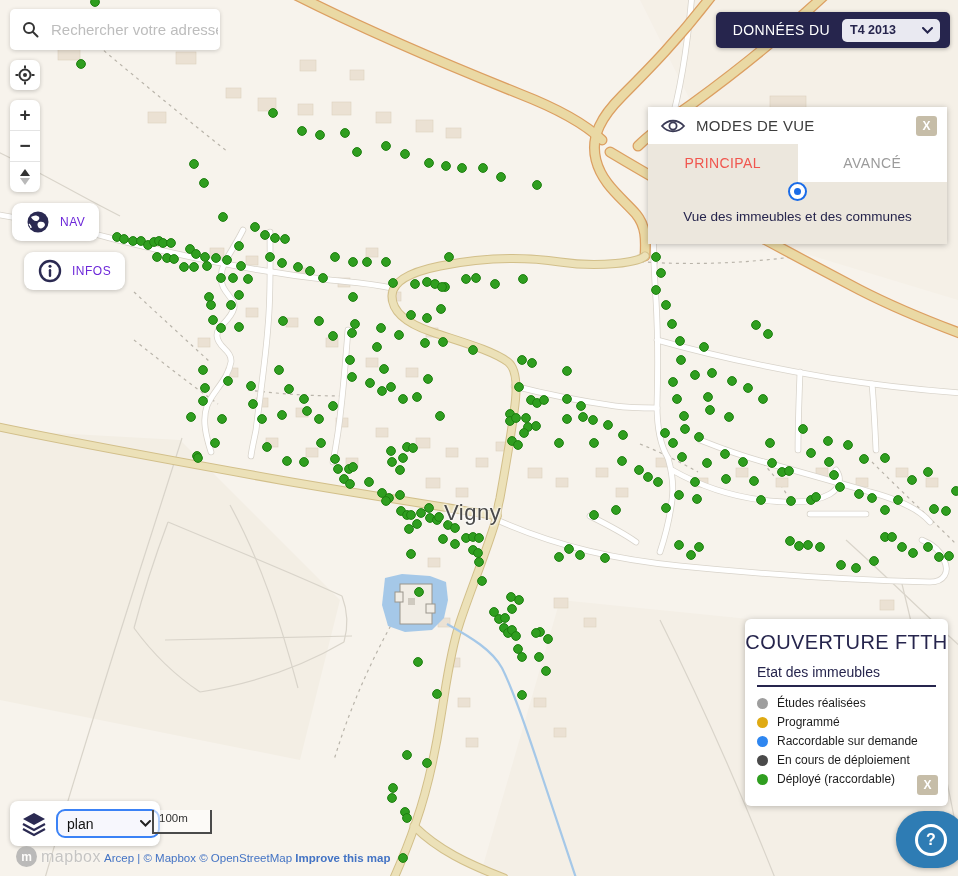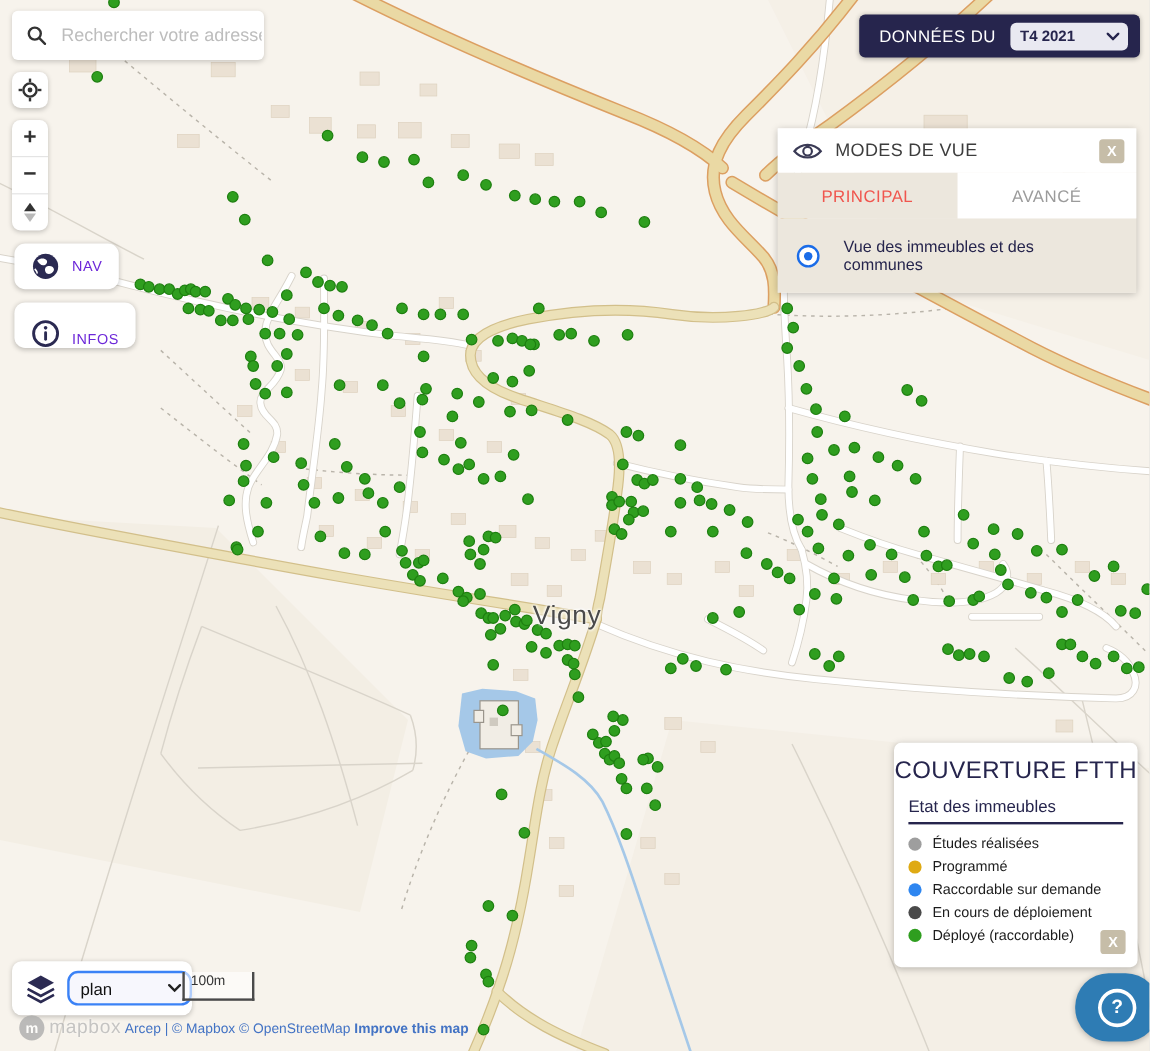--- a/index.html
+++ b/index.html
@@ -24,42 +24,42 @@
   .geolocate{left:10px;top:60px;width:30px;height:30px;display:flex;align-items:center;justify-content:center;cursor:pointer;}
   .zoom-group{left:10px;top:100px;width:30px;height:92px;display:flex;flex-direction:column;}
   .zoom-btn{flex:1;display:flex;align-items:center;justify-content:center;font-size:19px;font-weight:bold;
     color:#333;cursor:pointer;border-bottom:1px solid #e4e4e4;}
   .zoom-btn:last-child{border-bottom:none;}
   .pitch svg{display:block;}
   .pill-btn{position:absolute;background:#fff;border-radius:9px;box-shadow:0 1px 4px rgba(0,0,0,.22);
     display:flex;align-items:center;gap:10px;padding:0 14px;height:38px;cursor:pointer;}
   .pill-btn .lbl{font-size:12px;color:#6d28d9;letter-spacing:.5px;}
   .nav-btn{left:12px;top:203px;}
-  .infos-btn{left:12px;top:252px;align-items:flex-end;}
+  .infos-btn{left:24px;top:252px;}
 
   
   .donnees{position:absolute;right:8px;top:12px;height:36px;background:#26254d;border-radius:5px;
     display:flex;align-items:center;gap:12px;padding:0 10px 0 17px;box-shadow:0 1px 4px rgba(0,0,0,.3);}
   .donnees .dlab{color:#fff;font-size:14px;letter-spacing:.4px;}
   .dselect{background:#e9e9f1;border-radius:5px;height:23px;width:83px;display:flex;align-items:center;
     justify-content:space-between;padding:0 7px 0 8px;cursor:pointer;}
   .dselect .val{font-size:12.5px;color:#26254d;font-weight:bold;}
 
   
   .modes{position:absolute;left:648px;top:107px;width:299px;box-shadow:0 1px 6px rgba(0,0,0,.25);}
   .modes-head{background:#fff;height:37px;display:flex;align-items:center;padding:0 10px 0 12px;}
   .modes-head .ttl{font-size:15px;color:#3d3d3d;margin-left:10px;flex:1;letter-spacing:.3px;}
   .xbtn{width:21px;height:20px;background:#c6bda8;border-radius:3px;color:#fff;font-size:12px;
     font-weight:bold;display:flex;align-items:center;justify-content:center;cursor:pointer;}
   .modes-tabs{display:flex;height:38px;}
   .mtab{flex:1;display:flex;align-items:center;justify-content:center;font-size:14px;
     letter-spacing:.4px;cursor:pointer;}
   .mtab.active{background:#ece7dd;color:#f0564e;}
   .mtab.inactive{background:#fff;color:#9b9b9b;}
-  .modes-body{background:#ece7dd;height:62px;display:flex;align-items:center;padding:0 16px;gap:20px;}
+  .modes-body{background:#ece7dd;height:62px;display:flex;align-items:center;padding:0 16px;gap:8px;flex-direction:column;}
   .radio{width:15px;height:15px;border:2px solid #1a6ce8;border-radius:50%;background:#fff;
     display:flex;align-items:center;justify-content:center;flex:0 0 auto;cursor:pointer;}
   .radio i{width:7px;height:7px;border-radius:50%;background:#1a6ce8;}
   .modes-body .olab{font-size:13.5px;color:#26254d;}
 
   
   .legend{position:absolute;left:745px;top:619px;width:203px;height:187px;background:#fff;
     border-radius:6px;box-shadow:0 1px 6px rgba(0,0,0,.25);padding:0;}
   .legend .ltitle{text-align:center;font-size:20px;color:#26254d;letter-spacing:.4px;margin-top:12px;}
   .legend .lsub{font-size:14px;color:#26254d;margin:10px 12px 0 12px;padding-bottom:5px;
@@ -631,21 +631,21 @@
       <circle cx="12" cy="12" r="10" fill="none" stroke="#2b2a52" stroke-width="2.4"></circle>
       <circle cx="12" cy="7.2" r="1.5" fill="#2b2a52"></circle>
       <rect x="10.8" y="10" width="2.4" height="8" rx="1.2" fill="#2b2a52"></rect>
     </svg>
     <span class="lbl">INFOS</span>
   </div>
 
   <div class="donnees">
     <span class="dlab">DONNÉES DU</span>
     <div class="dselect">
-      <span class="val">T4 2021</span>
+      <span class="val">T4 2013</span>
       <svg width="11" height="7" viewBox="0 0 11 7">
         <polyline points="1,1 5.5,5.5 10,1" fill="none" stroke="#26254d" stroke-width="2" stroke-linecap="round"></polyline>
       </svg>
     </div>
   </div>
 
   <div class="modes">
     <div class="modes-head">
       <svg width="26" height="18" viewBox="0 0 26 18">
         <path d="M2,9 C8,2 18,2 24,9 C18,16 8,16 2,9 Z" fill="none" stroke="#3a3a55" stroke-width="1.8"></path>

